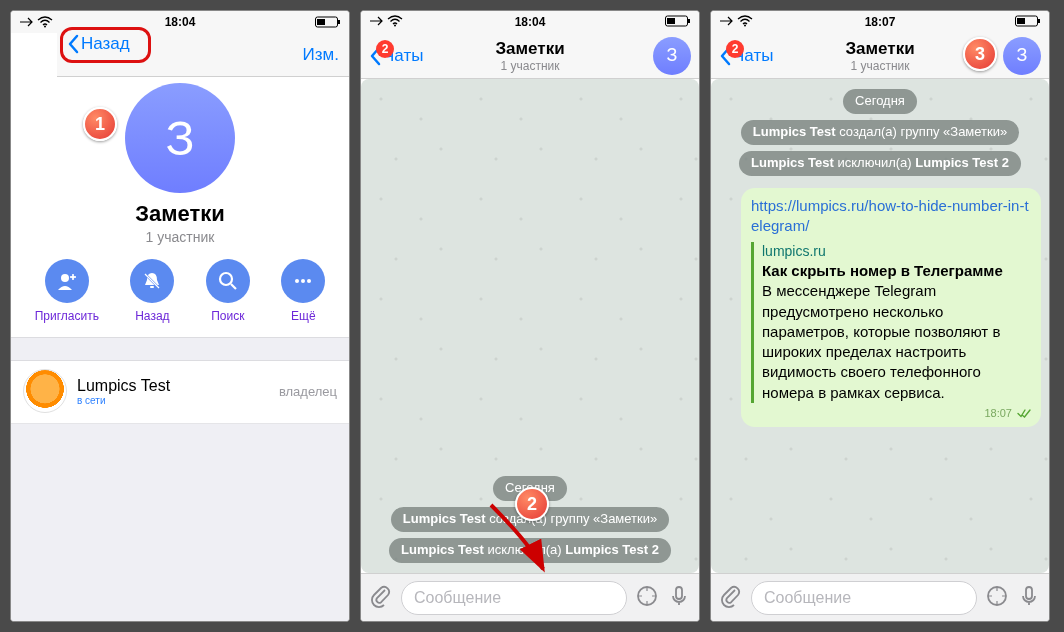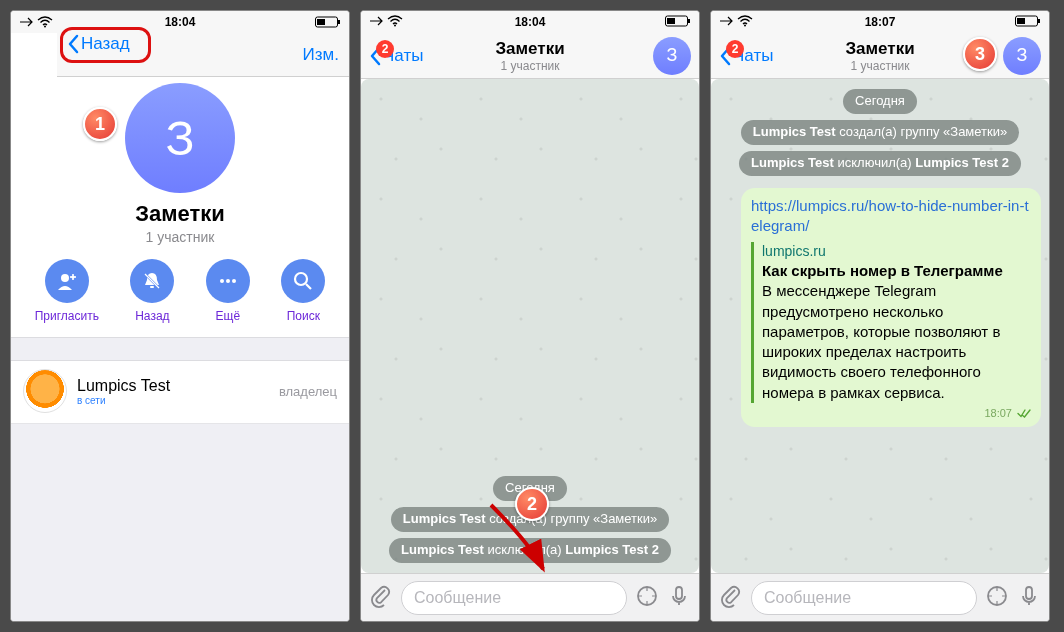--- a/index.html
+++ b/index.html
@@ -141,36 +141,36 @@
               <path d="M11 3 Q6 3 6 10 L4 15 H18 L16 10 Q16 3 11 3 Z"></path>
               <rect x="9" y="16" width="4" height="2" rx="1"></rect>
               <line x1="4" y1="4" x2="18" y2="18" stroke="#5b8af0" stroke-width="2.4"></line>
               <line x1="4" y1="4" x2="18" y2="18" stroke="#fff" stroke-width="1.2"></line>
             </svg>
           </div>
       <span class="lbl">Назад</span>
     </div>
     <div class="act">
       <div class="circ">
+            <svg width="22" height="22" viewBox="0 0 22 22" fill="none" stroke="#fff" stroke-width="2.2">
+              <circle cx="9" cy="9" r="6"></circle>
+              <line x1="14" y1="14" x2="19" y2="19"></line>
+            </svg>
+          </div>
+      <span class="lbl">Поиск</span>
+    </div>
+    <div class="act">
+      <div class="circ">
             <svg width="22" height="22" viewBox="0 0 22 22" fill="#fff">
               <circle cx="5" cy="11" r="2"></circle>
               <circle cx="11" cy="11" r="2"></circle>
               <circle cx="17" cy="11" r="2"></circle>
             </svg>
           </div>
       <span class="lbl">Ещё</span>
-    </div>
-    <div class="act">
-      <div class="circ">
-            <svg width="22" height="22" viewBox="0 0 22 22" fill="none" stroke="#fff" stroke-width="2.2">
-              <circle cx="9" cy="9" r="6"></circle>
-              <line x1="14" y1="14" x2="19" y2="19"></line>
-            </svg>
-          </div>
-      <span class="lbl">Поиск</span>
     </div>
   </div>
 
   <div class="sep"></div>
 
   <div class="member">
     <div class="mav"></div>
     <div class="minfo">
       <div class="mname">Lumpics Test</div>
       <div class="mstat">в сети</div>

